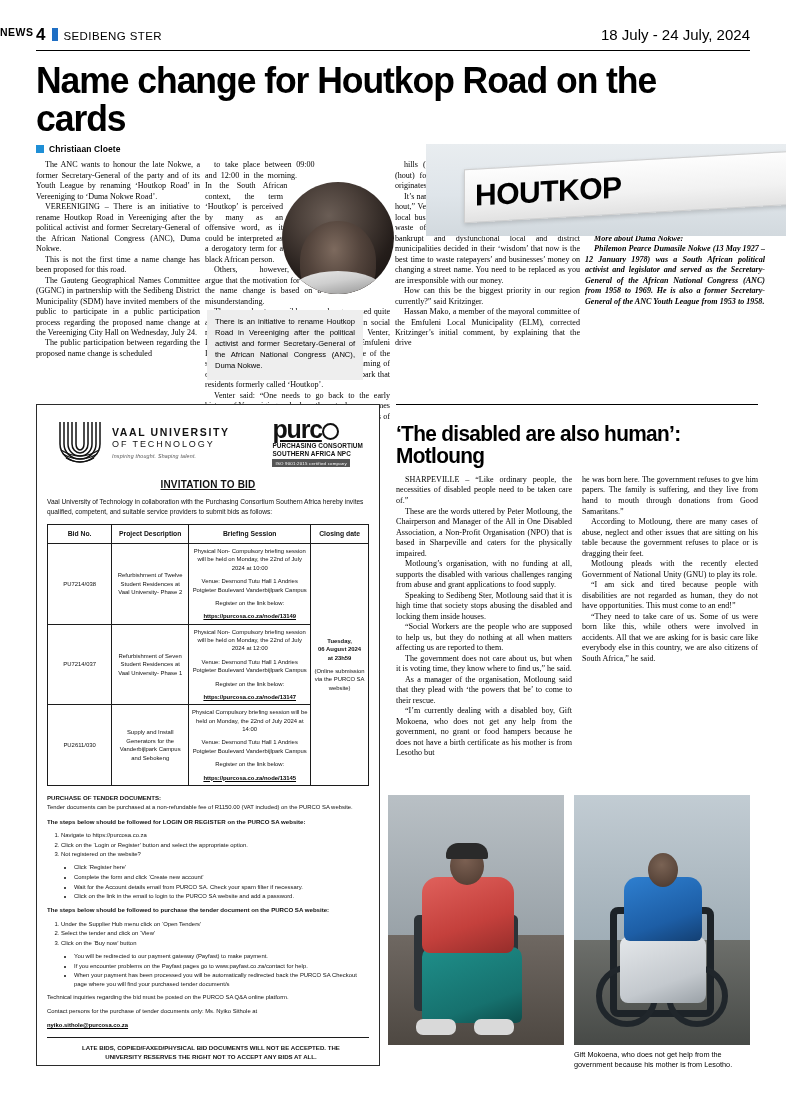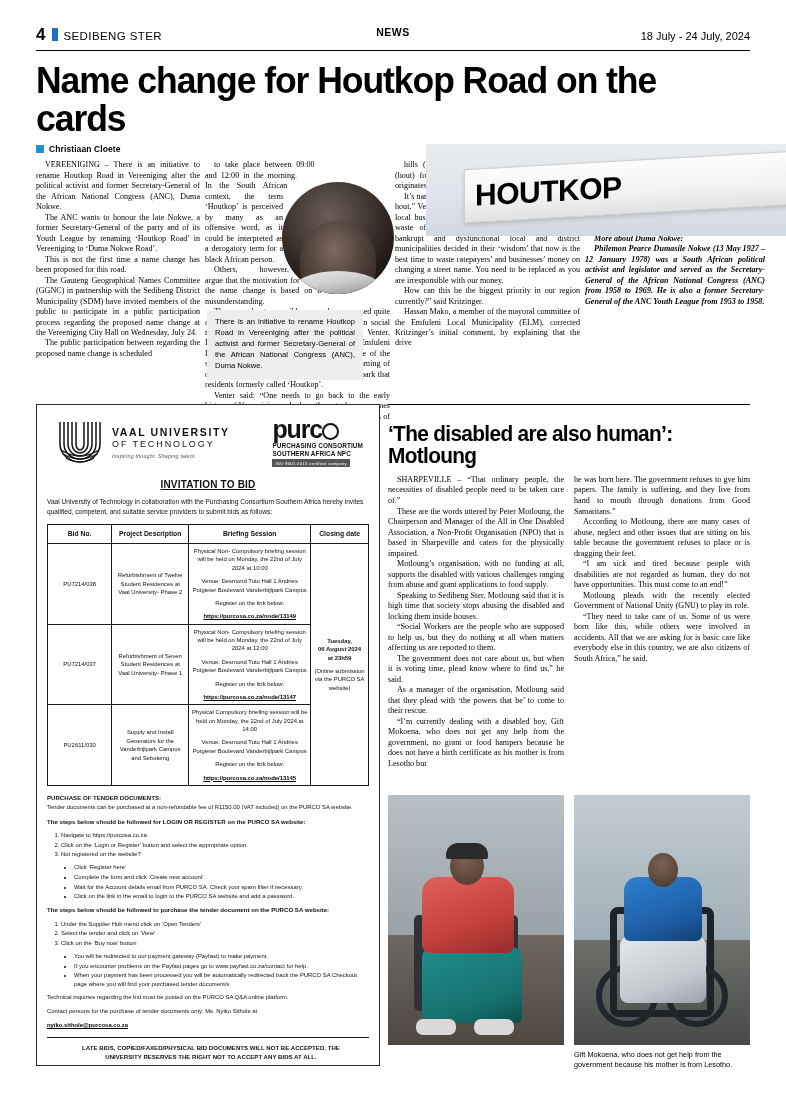--- a/index.html
+++ b/index.html
@@ -23,28 +23,28 @@
   }
   .blue-tick {
     display: inline-block; width: 6px; height: 13px;
     background: #1f6fc4; margin-right: 5px; position: relative; top: 1px;
   }
   .pubname {
     font-family: "Liberation Sans", sans-serif;
     font-size: 11.5px; letter-spacing: .4px; font-weight: 500;
   }
   .section-label {
-    position: absolute; left: 0; right: 0; text-align: center;
+    position: absolute; left: 0; right: 0; text-align: left;
     font-family: "Liberation Sans", sans-serif;
     font-size: 10.5px; font-weight: bold; letter-spacing: .5px;
   }
   .issue-date {
     margin-left: auto;
     font-family: "Liberation Sans", sans-serif;
-    font-size: 11px;
+    font-size: 15px;
   }
   .rule-top { border-top: 1.6px solid #000; margin-top: 7px; }
 
   
   .headline {
     font-family: "Liberation Sans", sans-serif;
     font-weight: bold;
     font-size: 37px;
     line-height: 1.02;
     letter-spacing: -1.1px;
@@ -146,21 +146,21 @@
     color: #111;
     overflow: hidden;
   }
   .ad-logos { display: flex; align-items: center; justify-content: space-between; padding: 4px 6px 2px 10px; gap: 28px; }
   .vut { display: flex; align-items: center; gap: 9px; }
   .vut-mark { width: 46px; height: 44px; }
   .vut-txt .l1 { font-size: 10.5px; font-weight: bold; letter-spacing: 1.6px; }
   .vut-txt .l2 { font-size: 9px; letter-spacing: 1.9px; margin-top: 1px; }
   .vut-txt .l3 { font-size: 5.3px; font-style: italic; margin-top: 4px; color: #555; letter-spacing: .2px; }
   .purco { text-align: left; }
-  .purco .word { font-size: 25px; font-weight: bold; letter-spacing: -1.2px; line-height: .9; }
+  .purco .word { font-size: 25px; font-weight: bold; letter-spacing: -1.2px; line-height: .9; text-decoration: underline; }
   .purco .word .o-ring {
     display: inline-block; width: 17px; height: 17px; border: 2.4px solid #111;
     border-radius: 50%; position: relative; top: 2px; margin-left: 0px;
   }
   .purco .sub { font-size: 6.4px; font-weight: bold; line-height: 1.17; letter-spacing: .1px; margin-top: 1px; }
   .purco .iso {
     margin-top: 2px; background: #555; color: #fff;
     font-size: 4.4px; padding: 1.2px 3px; display: inline-block; letter-spacing: .2px;
   }
 
@@ -189,21 +189,21 @@
   .ad-body ol { margin: 1px 0 4px 0; padding-left: 14px; }
   .ad-body ul { margin: 1px 0 4px 0; padding-left: 13px; list-style: disc; }
   .ad-body li { margin-bottom: .7px; }
   .ad-foot {
     margin-top: 7px; border-top: .9px solid #1c1c1c; padding-top: 6px;
     text-align: center; font-weight: bold; font-size: 6.1px; line-height: 1.45;
     padding-left: 16px; padding-right: 10px;
   }
 
   
-  .story2 { position: absolute; left: 388px; top: 404px; width: 362px; }
+  .story2 { position: absolute; left: 396px; top: 404px; width: 362px; }
   .story2 .sep { border-top: 1.2px solid #000; margin-bottom: 10px; }
   .headline2 {
     font-family: "Liberation Sans", sans-serif;
     font-weight: bold; font-size: 21.5px; line-height: 1.05;
     letter-spacing: -.7px; margin-bottom: 7px;
     transform: scaleX(0.97); transform-origin: left center;
   }
   .cols2 {
     display: grid; grid-template-columns: 176px 176px; column-gap: 10px;
     font-size: 8.1px; line-height: 1.3; text-align: justify;
@@ -303,22 +303,22 @@
     </div>
 
     <div class="byline">
       <span class="sq"></span>
       <span class="nm">Christiaan Cloete</span>
     </div>
 
     <div class="cols4">
 
       <div class="col">
+        <p>The ANC wants to honour the late Nokwe, a former Secretary-General of the party and of its Youth League by renaming ‘Houtkop Road’ in Vereeniging to ‘Duma Nokwe Road’.</p>
         <p>VEREENIGING – There is an initiative to rename Houtkop Road in Vereeniging after the political activist and former Secretary-General of the African National Congress (ANC), Duma Nokwe.</p>
-        <p>The ANC wants to honour the late Nokwe, a former Secretary-General of the party and of its Youth League by renaming ‘Houtkop Road’ in Vereeniging to ‘Duma Nokwe Road’.</p>
         <p>This is not the first time a name change has been proposed for this road.</p>
         <p>The Gauteng Geographical Names Committee (GGNC) in partnership with the Sedibeng District Municipality (SDM) have invited members of the public to participate in a public participation process regarding the proposed name change at the Vereeniging City Hall on Wednesday, July 24.</p>
         <p>The public participation between regarding the proposed name change is scheduled</p>
       </div>
 
       <div class="col">
         <div class="portrait">
           <div class="collar"></div>
         </div>
         <div class="wrap-img"></div>
@@ -472,34 +472,34 @@
 
     <div class="ad-foot">LATE BIDS, COPIED/FAXED/PHYSICAL BID DOCUMENTS WILL NOT BE ACCEPTED. THE UNIVERSITY RESERVES THE RIGHT NOT TO ACCEPT ANY BIDS AT ALL.</div>
 
   </div>
 
   <div class="story2">
     <div class="sep"></div>
     <h2 class="headline2">‘The disabled are also human’: Motloung</h2>
     <div class="cols2">
       <div>
-        <p>SHARPEVILLE – “That ordinary people, the necessities of disabled people need to be taken care of.”</p>
+        <p>SHARPEVILLE – “Like ordinary people, the necessities of disabled people need to be taken care of.”</p>
         <p>These are the words uttered by Peter Motloung, the Chairperson and Manager of the All in One Disabled Association, a Non-Profit Organisation (NPO) that is based in Sharpeville and caters for the physically impaired.</p>
         <p>Motloung’s organisation, with no funding at all, supports the disabled with various challenges ranging from abuse and grant applications to food supply.</p>
         <p>Speaking to Sedibeng Ster, Motloung said that it is high time that society stops abusing the disabled and locking them inside houses.</p>
         <p>“Social Workers are the people who are supposed to help us, but they do nothing at all when matters affecting us are reported to them.</p>
-        <p>The government does not care about us, but when it is voting time, plead know where to find us,” he said.</p>
+        <p>The government does not care about us, but when it is voting time, they know where to find us,” he said.</p>
         <p>As a manager of the organisation, Motloung said that they plead with ‘the powers that be’ to come to their rescue.</p>
         <p>“I’m currently dealing with a disabled boy, Gift Mokoena, who does not get any help from the government, no grant or food hampers because he does not have a birth certificate as his mother is from Lesotho but</p>
       </div>
       <div>
         <p class="noind">he was born here. The government refuses to gve him papers. The family is suffering, and they live from hand to mouth through donations from Good Samaritans.”</p>
         <p>According to Motloung, there are many cases of abuse, neglect and other issues that are sitting on his table because the government refuses to place or is dragging their feet.</p>
+        <p>Motloung pleads with the recently elected Government of National Unity (GNU) to play its role.</p>
         <p>“I am sick and tired because people with disabilities are not regarded as human, they do not have opportunities. This must come to an end!”</p>
-        <p>Motloung pleads with the recently elected Government of National Unity (GNU) to play its role.</p>
         <p>“They need to take care of us. Some of us were born like this, while others were involved in accidents. All that we are asking for is basic care like everybody else in this country, we are also citizens of South Africa,” he said.</p>
       </div>
     </div>
   </div>
 
   <div class="photo-row">
     <div class="ph phA">
       <div class="frame">
         <div class="wall"></div>
         <div class="ground"></div>

